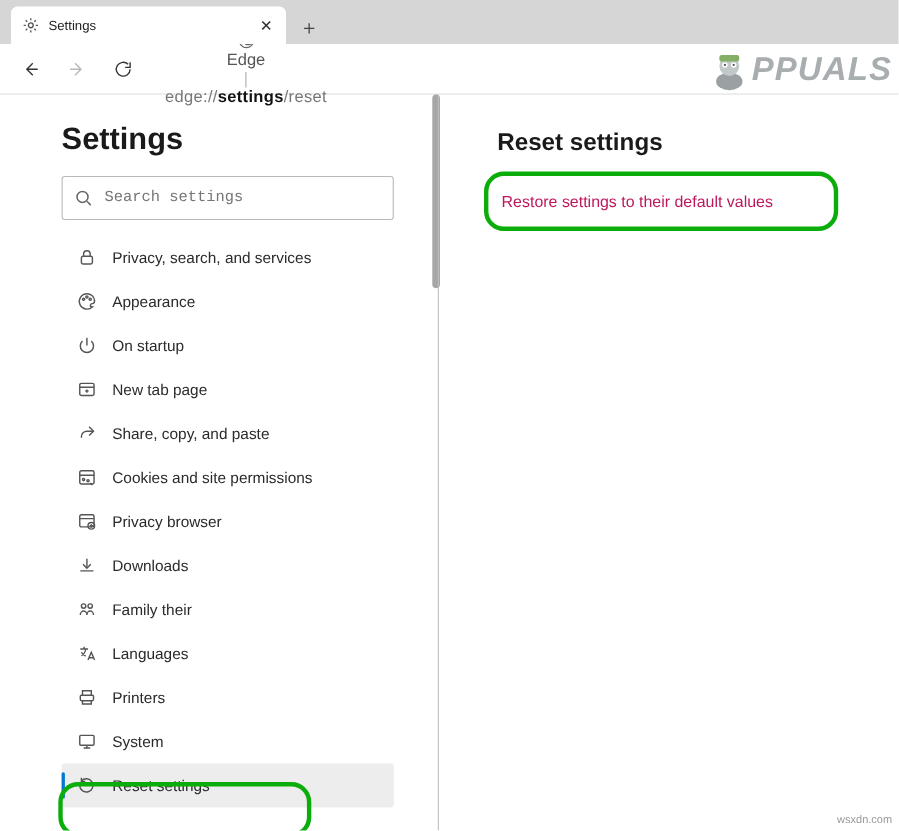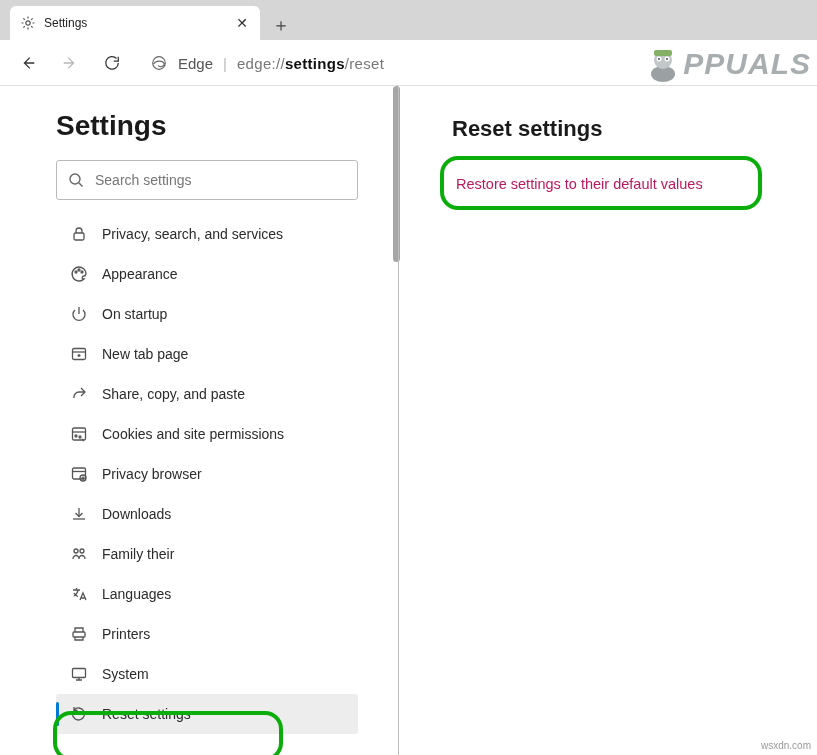--- a/index.html
+++ b/index.html
@@ -48,22 +48,22 @@
       gap: 6px;
     }
     .tool-btn {
       width: 36px; height:36px; border-radius:4px;
       display:flex; align-items:center; justify-content:center;
       color:#444; cursor:pointer;
     }
     .tool-btn.disabled { color:#b0b0b0; cursor:default;}
     .addrbar {
       margin-left:14px;
-      display:flex; align-items:flex-end; gap:10px;
-      font-size:15px; color:#555;
+      display:flex; align-items:center; 
+      font-size:15px; color:#555;flex-direction:column;
     }
     .edge-icon { width:18px; height:18px; display:flex; align-items:center; justify-content:center;}
     .addr-sep { color:#bbb; }
     .url { letter-spacing: .3px; }
     .url .bold { color:#111; font-weight:600;}
     .url .muted { color:#777; }
     
     .content {
       display:flex;
       height: calc(755px - 40px - 46px);
@@ -89,21 +89,21 @@
       position:absolute; left:12px; top:50%; transform:translateY(-50%);
       width:16px; height:16px; color:#666;
     }
     .search-input {
       width:100%;
       height:40px;
       border:1px solid #b9b9b9;
       border-radius:3px;
       padding: 0 12px 0 38px;
       font-size:14px;
-      font-family:Liberation Sans, sans-serif;
+      font-family:Liberation Mono, monospace;
       color:#333;
       outline:none;
     }
     .search-input::placeholder { color:#767676; }
     .nav-list { list-style:none; width: 302px;}
     .nav-item {
       display:flex; align-items:center; gap:14px;
       height:40px;
       padding-left: 14px;
       font-size:14px;

